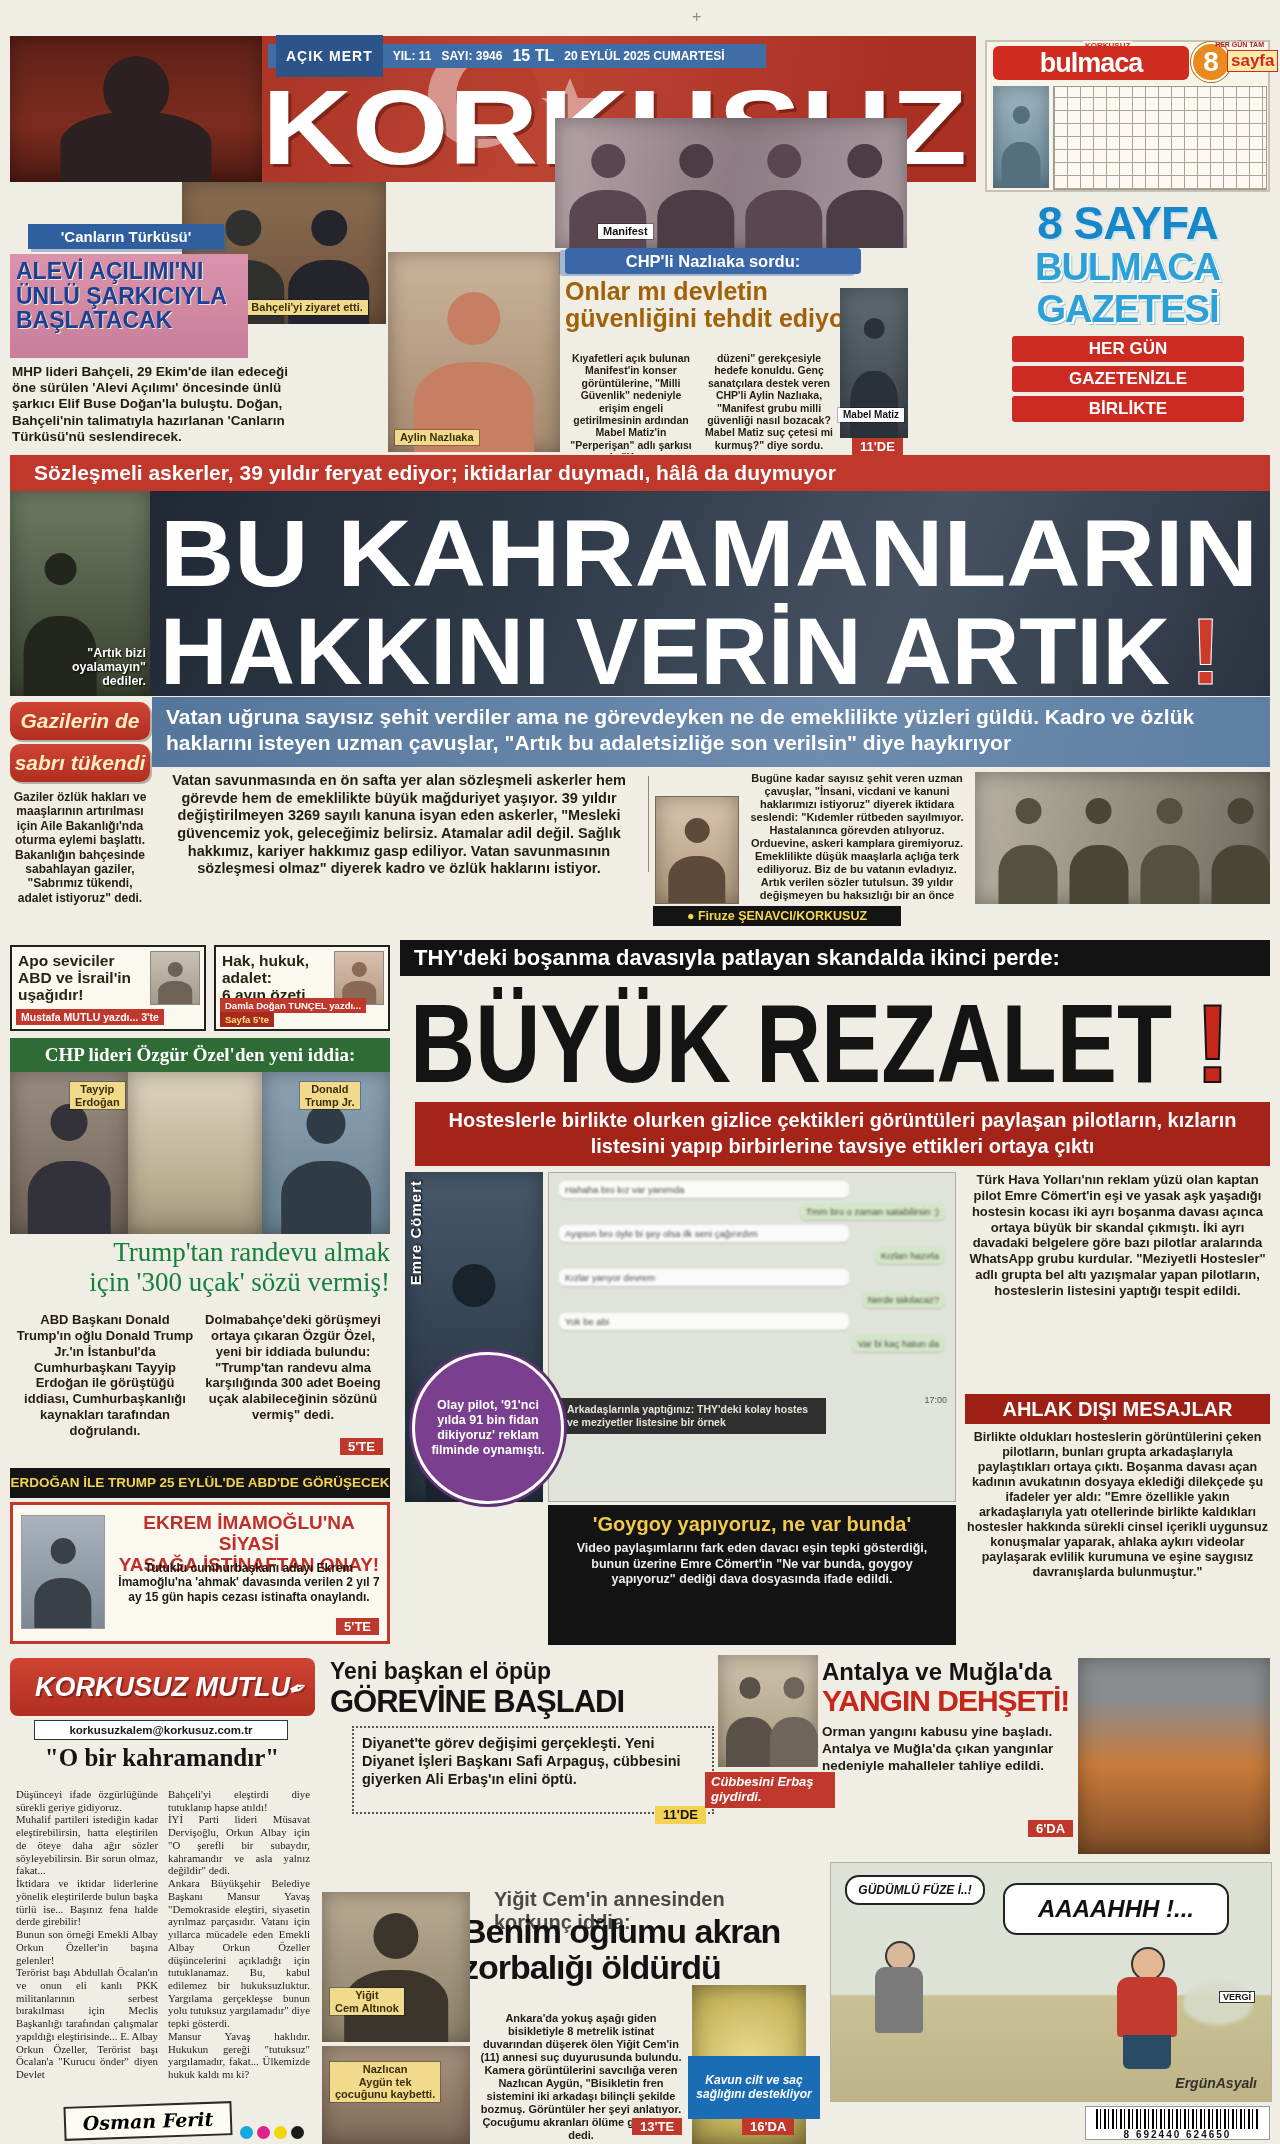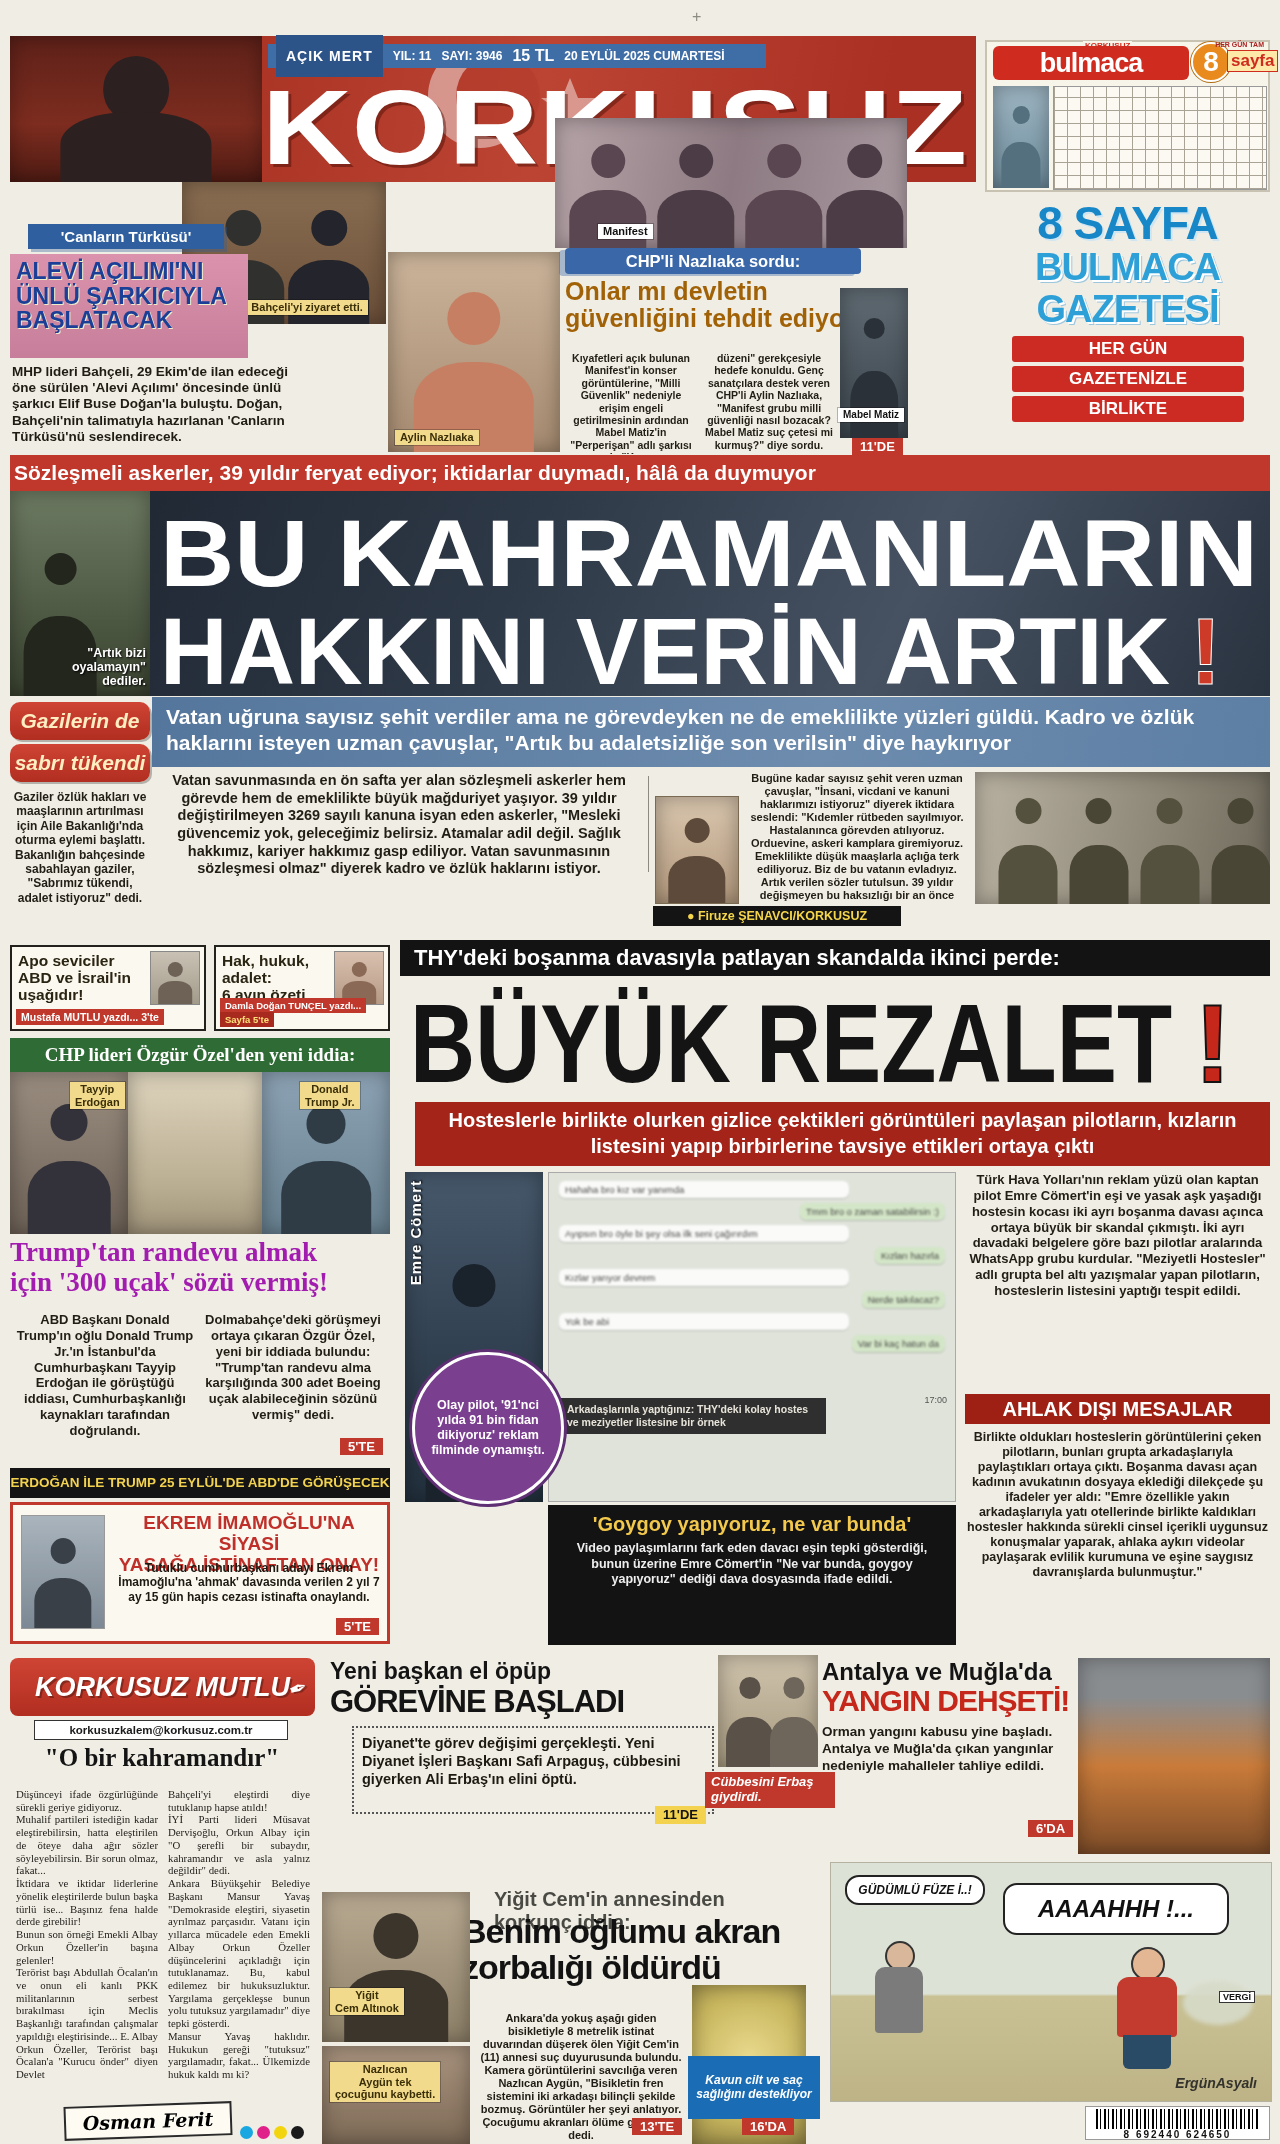--- a/index.html
+++ b/index.html
@@ -40,32 +40,32 @@
   #pb3{top:288px;font-size:38px;color:#2ea0d8;text-shadow:2px 2px 0 #fff,3px 3px 0 #9bc6dd;}
   .promo-bar{position:absolute;left:1012px;width:232px;height:26px;background:#cc2b24;color:#fff;font-weight:900;font-size:17px;text-align:center;line-height:26px;border-radius:3px;}
   
   #alevi-kicker{left:28px;top:224px;width:196px;height:25px;background:#2f5f9e;color:#fff;font-weight:800;font-size:15px;text-align:center;line-height:25px;box-shadow:3px 3px 0 rgba(47,95,158,.35);}
   #alevi-head{left:10px;top:254px;width:238px;height:104px;background:linear-gradient(#db93ad,#c77e9a);color:#1b3f96;font-weight:900;font-size:23px;line-height:1.07;padding:5px 6px;box-sizing:border-box;text-shadow:1px 1px 0 #eec;}
   #alevi-body{left:12px;top:364px;width:286px;font-size:13.5px;font-weight:700;color:#1f1c13;line-height:1.2;text-align:left;}
   
   #naz-kicker{left:565px;top:248px;width:296px;height:26px;background:#3a67a8;color:#fff;font-weight:800;font-size:16.5px;text-align:center;line-height:26px;border-radius:4px;box-shadow:-6px 2px 0 rgba(58,103,168,.4);}
   #naz-head{left:565px;top:278px;width:348px;font-size:25px;font-weight:900;color:#a16207;line-height:1.08;}
   
-  #hero-redbar{left:10px;top:455px;width:1260px;height:36px;background:#c0372b;color:#fff;font-weight:800;font-size:21px;line-height:36px;padding-left:4px;box-sizing:border-box;}
+  #hero-redbar{left:10px;top:455px;width:1260px;height:36px;background:#c0372b;color:#fff;font-weight:800;font-size:21px;line-height:36px;padding-left:24px;box-sizing:border-box;}
   #hero-img{left:10px;top:491px;width:1260px;height:205px;background:linear-gradient(115deg,#1c232e,#2e3947 40%,#465262 70%,#2a3340);}
   #hero-deck{left:152px;top:697px;width:1118px;height:70px;background:linear-gradient(100deg,#55769c,#6d8cae 60%,#5d7fa4);color:#fff;font-weight:700;font-size:21px;line-height:1.25;padding:7px 14px;box-sizing:border-box;}
   .pill{position:absolute;left:10px;width:140px;height:38px;background:linear-gradient(#cf4434,#b12e20);border-radius:10px;color:#ffeec2;font-weight:900;font-style:italic;font-size:21px;text-align:center;line-height:38px;box-shadow:2px 2px 0 rgba(0,0,0,.25);}
   #hero-byline{left:653px;top:906px;width:248px;height:20px;background:#141414;color:#f5d64a;font-weight:800;font-size:12.5px;text-align:center;line-height:20px;}
   
   .mini{position:absolute;top:945px;height:86px;background:#fbf8ef;border:2px solid #23211b;box-sizing:border-box;}
   .mini-h{position:absolute;left:6px;top:5px;font-weight:900;color:#2a2412;font-size:15.5px;line-height:1.1;}
   .mini-tag{position:absolute;left:4px;bottom:4px;font-size:10.5px;padding:2px 5px;}
   
   #greenbar{left:10px;top:1038px;width:380px;height:34px;background:#2f6b35;color:#fff;font-weight:800;font-size:19px;line-height:34px;text-align:center;}
-  #trump-head{left:10px;top:1238px;width:380px;text-align:left;font-weight:700;font-size:27px;line-height:1.1;color:#a21caf;}
+  #trump-head{left:10px;top:1238px;width:380px;text-align:right;font-weight:400;font-size:27px;line-height:1.1;color:#15803d;}
   #trump-blackbar{left:10px;top:1468px;width:380px;height:30px;background:#141414;color:#f2d24e;font-weight:900;font-size:13.5px;text-align:center;line-height:30px;}
   #imam-box{left:10px;top:1502px;width:380px;height:142px;background:#fbf8f0;border:3px solid #c0372b;box-sizing:border-box;}
   #imam-head{position:absolute;left:100px;top:8px;width:272px;font-weight:900;color:#c0302a;font-size:19px;line-height:1.1;text-align:center;}
   #imam-body{position:absolute;left:100px;top:56px;width:272px;font-weight:700;color:#1c1a12;font-size:12px;line-height:1.2;text-align:center;}
   
   #rez-kicker{left:400px;top:940px;width:870px;height:36px;background:#131313;color:#fff;font-weight:800;font-size:22px;line-height:36px;padding-left:14px;box-sizing:border-box;}
   #rez-deck{left:415px;top:1102px;width:855px;height:64px;background:#a5241a;color:#fff;font-weight:800;font-size:20px;line-height:1.3;text-align:center;padding:5px 10px;box-sizing:border-box;}
   #rez-sub{left:965px;top:1394px;width:305px;height:30px;background:#9e1f13;color:#fff;font-weight:900;font-size:20px;text-align:center;line-height:30px;}
   #chat{left:548px;top:1172px;width:408px;height:330px;background:#dfe3da;border:1px solid #aaa;box-sizing:border-box;padding:8px 10px;display:flex;flex-direction:column;gap:5px;}
   .bub{max-width:72%;font-size:9.5px;color:#2c2c2c;background:#fff;border-radius:6px;padding:3px 6px;filter:blur(1.1px);opacity:.85;box-shadow:0 1px 1px rgba(0,0,0,.2);}

